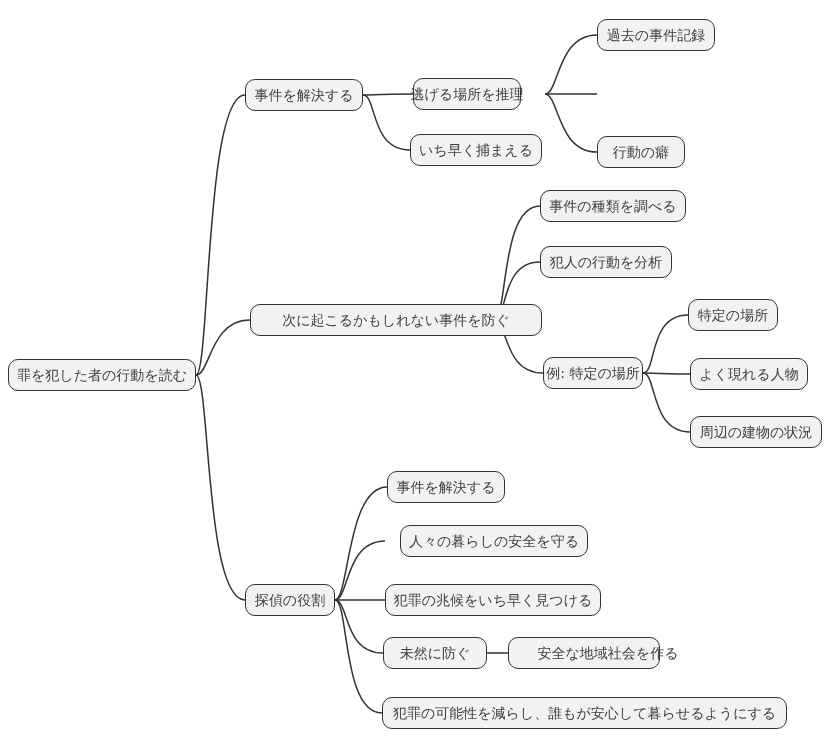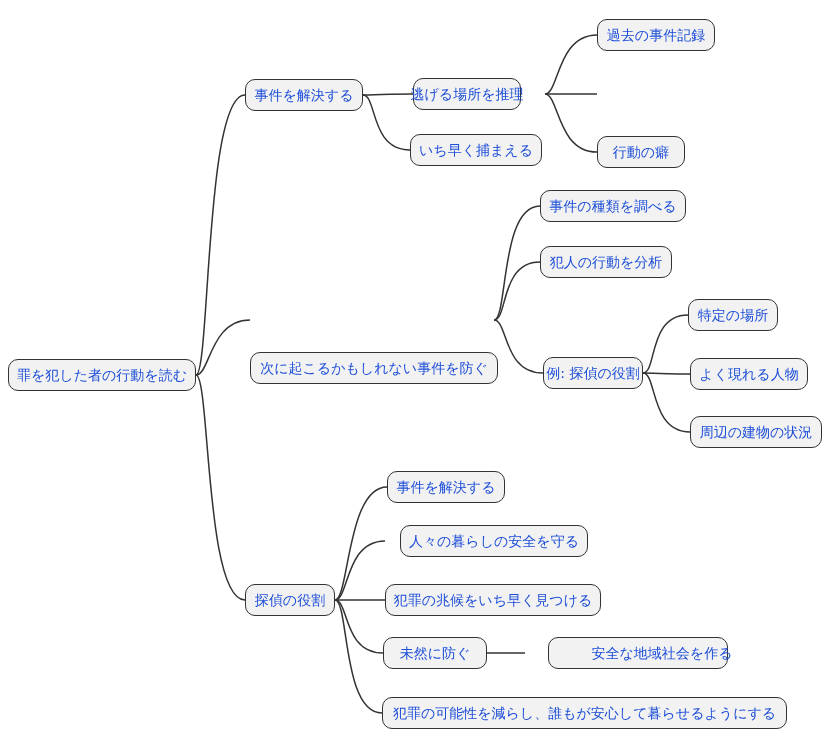--- a/index.html
+++ b/index.html
@@ -29,21 +29,21 @@
     position: absolute;
     box-sizing: border-box;
     height: 32px;
     background: #f2f2f2;
     border: 1.5px solid #333333;
     border-radius: 10px;
     display: flex;
     align-items: center;
     justify-content: center;
     font-size: 14px;
-    color: #1d4ed8;
+    color: #404040;
     white-space: nowrap;
     line-height: 1;
   }
 </style>
 </head>
 <body>
 
 <div class="canvas">
 
   <svg class="edges" width="834" height="752">
@@ -70,29 +70,29 @@
   </svg>
 
   <div class="node" style="left:8px;   top:359px; width:188px;">罪を犯した者の行動を読む</div>
 
   <div class="node" style="left:245px; top:79px;  width:118px;">事件を解決する</div>
   <div class="node" style="left:413px; top:78px;  width:108px;">逃げる場所を推理</div>
   <div class="node" style="left:597px; top:19px;  width:118px;">過去の事件記録</div>
   <div class="node" style="left:597px; top:136px; width:88px;">行動の癖</div>
   <div class="node" style="left:410px; top:134px; width:132px;">いち早く捕まえる</div>
 
-  <div class="node" style="left:250px; top:304px; width:248px;margin-top:48px;">次に起こるかもしれない事件を防ぐ</div>
+  <div class="node" style="left:250px; top:304px; width:292px;">次に起こるかもしれない事件を防ぐ</div>
   <div class="node" style="left:540px; top:190px; width:146px;">事件の種類を調べる</div>
   <div class="node" style="left:540px; top:246px; width:132px;">犯人の行動を分析</div>
-  <div class="node" style="left:543px; top:357px; width:100px;">例: 探偵の役割</div>
+  <div class="node" style="left:543px; top:357px; width:100px;">例: 特定の場所</div>
   <div class="node" style="left:688px; top:299px; width:90px;">特定の場所</div>
   <div class="node" style="left:690px; top:358px; width:118px;">よく現れる人物</div>
   <div class="node" style="left:690px; top:416px; width:132px;">周辺の建物の状況</div>
 
   <div class="node" style="left:245px; top:584px; width:90px;">探偵の役割</div>
   <div class="node" style="left:387px; top:471px; width:118px;">事件を解決する</div>
   <div class="node" style="left:400px; top:525px; width:188px;">人々の暮らしの安全を守る</div>
   <div class="node" style="left:385px; top:584px; width:216px;">犯罪の兆候をいち早く見つける</div>
   <div class="node" style="left:383px; top:637px; width:104px;">未然に防ぐ</div>
-  <div class="node" style="left:548px; top:637px; width:180px;padding-left:48px;">安全な地域社会を作る</div>
+  <div class="node" style="left:508px; top:637px; width:152px;padding-left:48px;">安全な地域社会を作る</div>
   <div class="node" style="left:382px; top:697px; width:405px;">犯罪の可能性を減らし、誰もが安心して暮らせるようにする</div>
 
 </div>
 
 </body></html>

